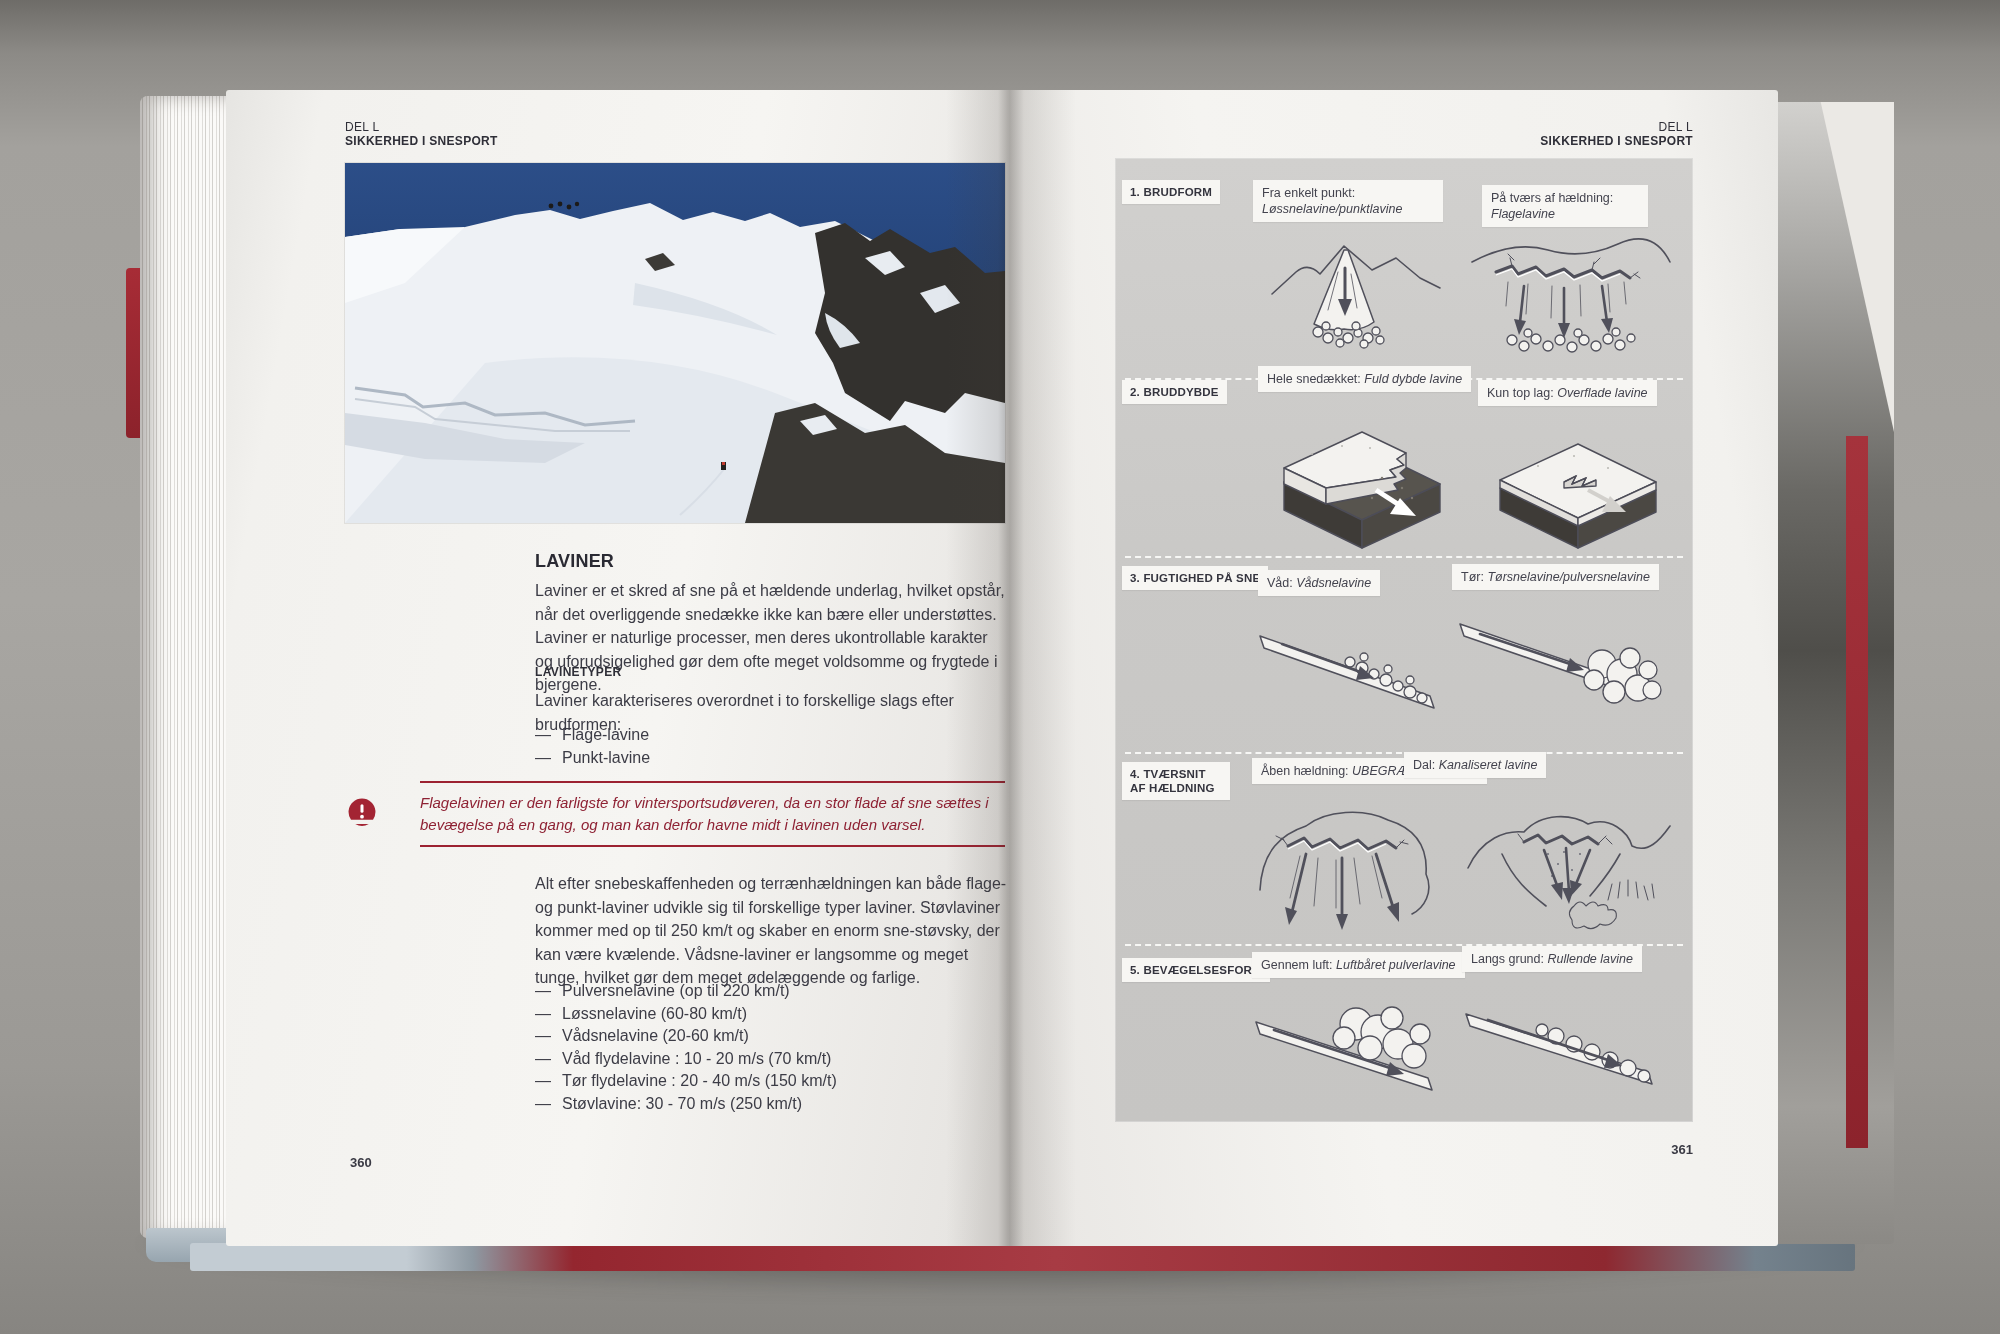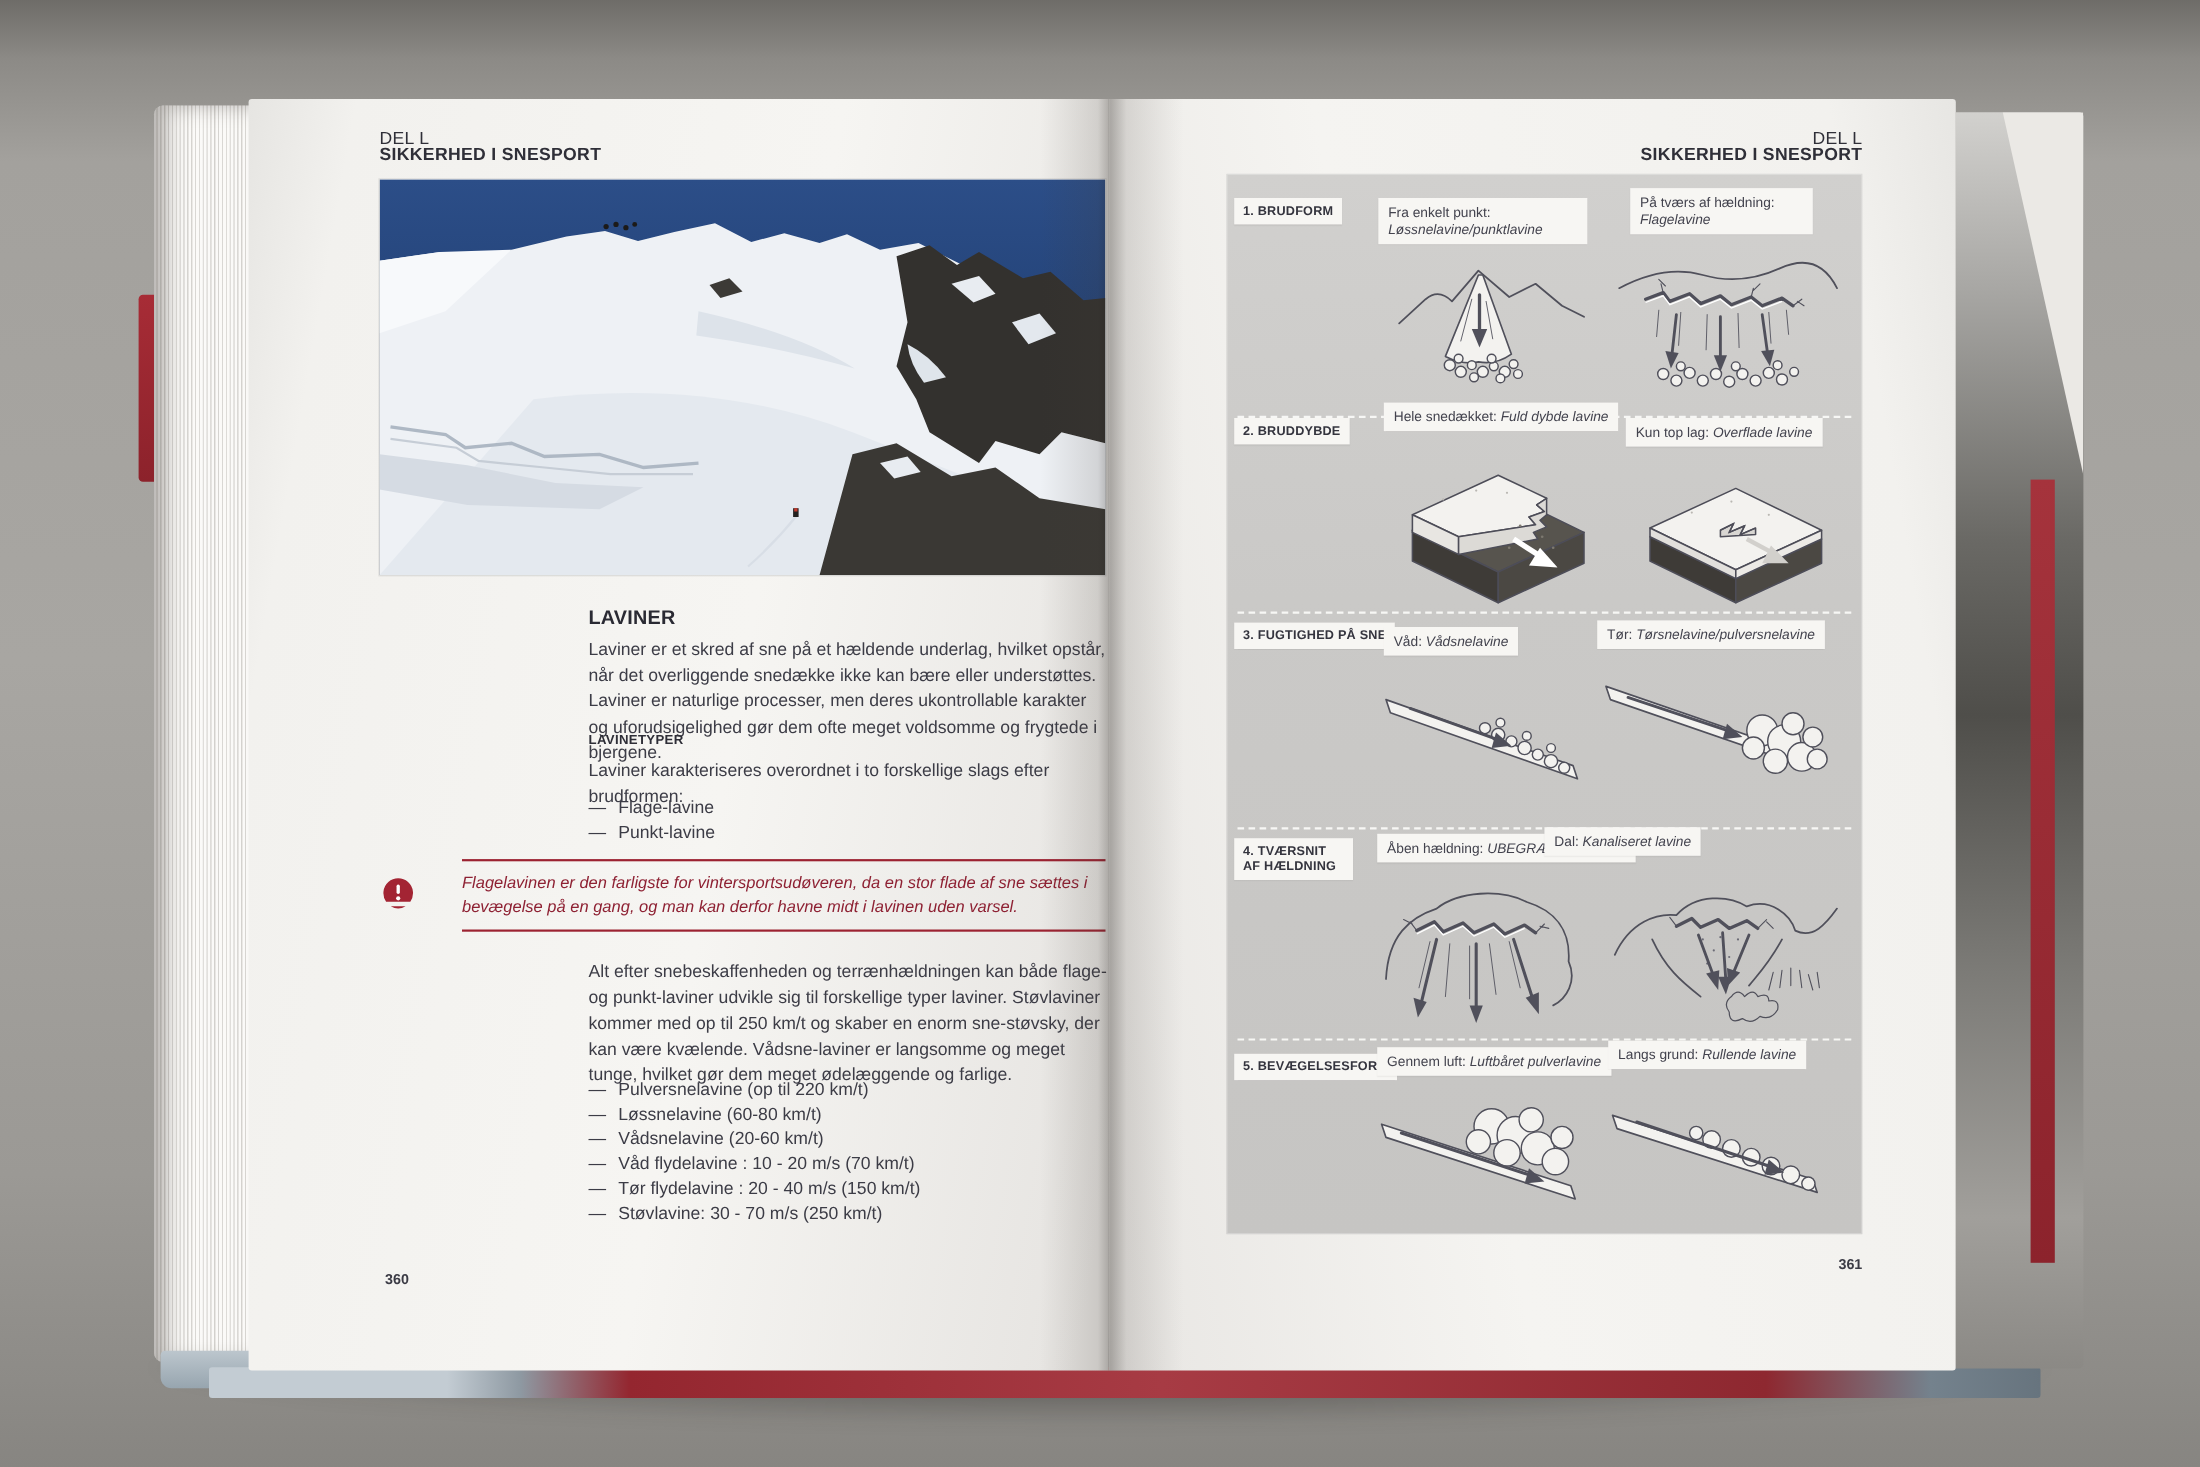--- a/index.html
+++ b/index.html
@@ -24,21 +24,21 @@
   .page-right{left:1008px;width:770px;border-radius:0 3px 3px 0;
     background:linear-gradient(260deg,#e7e6e3 0%,#f2f1ee 12%,#f5f4f1 60%,#e8e6e3 100%);}
   .gutter-shade{position:absolute;left:946px;top:90px;width:130px;height:1156px;pointer-events:none;
     background:linear-gradient(90deg,rgba(0,0,0,0) 0%,rgba(66,60,54,.16) 40%,rgba(40,35,30,.34) 49%,rgba(66,60,54,.15) 60%,rgba(0,0,0,0) 100%);}
   .glossy-page{position:absolute;left:1778px;top:102px;width:116px;height:1142px;border-radius:0 4px 4px 0;
     background:linear-gradient(180deg,#d2d1ce 0%,#a8a7a4 14%,#6a6965 34%,#4f4e4a 48%,#7b7a76 68%,#a19f9b 88%,#8b8985 100%);}
   .glossy-corner{position:absolute;left:1800px;top:102px;width:94px;height:330px;background:#ebe9e5;
     clip-path:polygon(22% 0,100% 0,100% 100%);}
   .glossy-red{position:absolute;left:1846px;top:436px;width:22px;height:712px;
     background:linear-gradient(180deg,#a5333c,#8c232c);}
-  .runhead{font-size:16px;line-height:14px;color:#2f2f38;letter-spacing:.3px;}
+  .runhead{font-size:12px;line-height:14px;color:#2f2f38;letter-spacing:.3px;}
   .runhead .b{font-weight:bold;}
   .h1{font-size:18px;font-weight:bold;color:#2a2a33;letter-spacing:.2px;}
   .body-text{font-size:16px;line-height:23.5px;color:#3c3c46;}
   .subhead{font-size:12px;font-weight:bold;color:#2e2e37;letter-spacing:.3px;}
   .bullet-row{display:flex;font-size:16px;color:#3c3c46;}
   .bl-23 .bullet-row{line-height:23px;}
   .bl-22 .bullet-row{line-height:22.6px;}
   .bullet-row .dash{width:27px;flex:none;}
   .rule-red{height:2px;background:#9c2231;}
   .warn-text{font-size:15px;line-height:22px;font-style:italic;color:#8e2133;}
@@ -180,21 +180,21 @@
     <div>DEL L</div>
     <div class="b">SIKKERHED I SNESPORT</div>
   </div>
 
   <div class="panel"></div>
 
   <div class="lab" style="left:1122px;top:180px;">1. BRUDFORM</div>
   <div class="cap" style="left:1253px;top:180px;width:172px;">
     <span>Fra enkelt punkt: </span><i>Løssnelavine/punktlavine</i>
   </div>
-  <div class="cap" style="left:1482px;top:171px;width:148px;">
+  <div class="cap" style="left:1482px;top:185px;width:148px;">
     <span>På tværs af hældning: </span><i>Flagelavine</i>
   </div>
   <div class="abs" style="left:1268px;top:232px;">
     <svg width="175" height="140" viewBox="0 0 175 140">
       <path class="sk" d="M4,62 L28,40 Q40,30 52,42 L76,14 L104,38 L128,26 L152,46 L172,56"></path>
       <path class="sk2" d="M76,18 L46,92 Q62,100 76,97 Q92,100 106,90 L80,18 Z"></path>
       <path class="sk" style="stroke-width:.8" d="M70,40 L60,78 M83,42 L89,76"></path>
       <line class="sk" style="stroke-width:3" x1="77" y1="36" x2="77" y2="70"></line>
       <polygon class="ah" points="70,67 84,67 77,84"></polygon>
       <circle class="pb" cx="50" cy="100" r="5"></circle>

